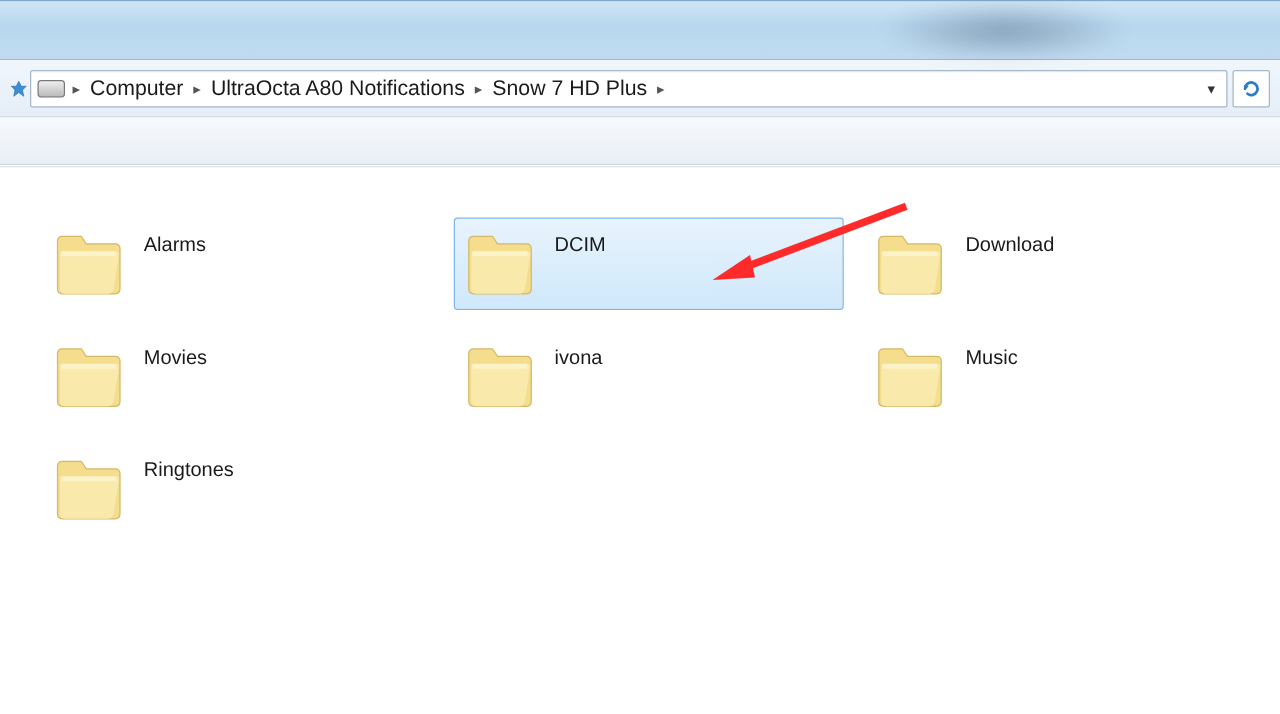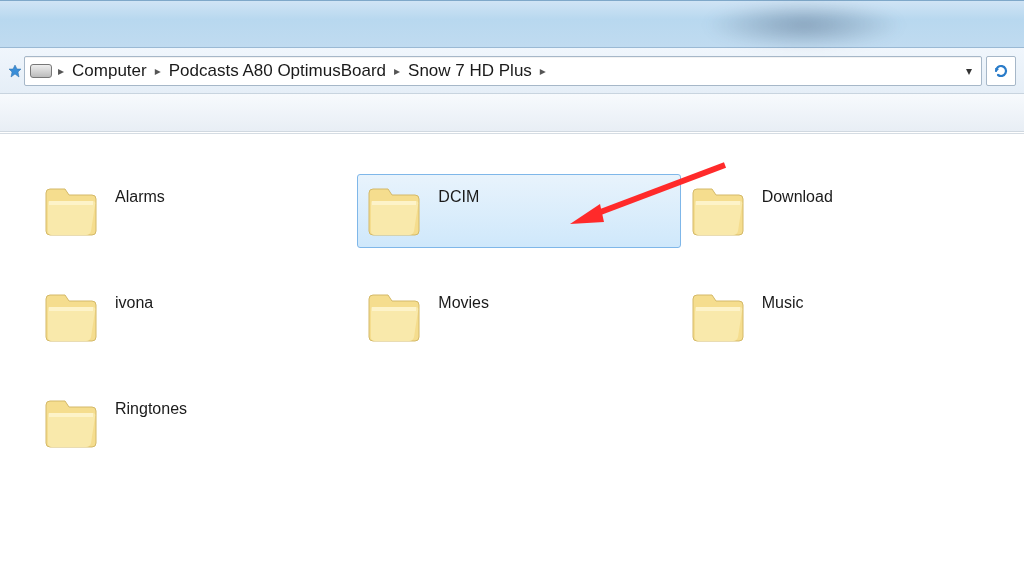--- a/index.html
+++ b/index.html
@@ -108,20 +108,21 @@
       background: #fff;
       padding: 40px 20px 20px 34px;
       height: calc(571px - 48px - 46px - 38px - 2px);
       position: relative;
     }
     .folder-grid {
       display: grid;
       grid-template-columns: repeat(3, 1fr);
       column-gap: 0;
       row-gap: 32px;
+      gap: 16px;
     }
     .folder-item {
       display: flex;
       align-items: flex-start;
       gap: 14px;
       cursor: pointer;
       padding: 6px;
       border: 1px solid transparent;
       border-radius: 3px;
       height: 74px;
@@ -161,21 +162,21 @@
   <span class="fav-icon">
     <svg width="14" height="14" viewBox="0 0 14 14">
         <polygon points="7,1 9,5 13,5 10,8 11,13 7,10 3,13 4,8 1,5 5,5" fill="#3a8ed8" stroke="#2a6ca8" stroke-width="0.5"></polygon>
       </svg>
   </span>
   <div class="address-container">
     <span class="drive-icon"></span>
     <span class="bc-sep">▸</span>
     <span class="bc-item">Computer</span>
     <span class="bc-sep">▸</span>
-    <span class="bc-item">Podcasts A80 OptimusBoard</span>
+    <span class="bc-item">UltraOcta A80 Notifications</span>
     <span class="bc-sep">▸</span>
     <span class="bc-item">Snow 7 HD Plus</span>
     <span class="bc-sep">▸</span>
     <span class="addr-dropdown">▾</span>
   </div>
   <div class="refresh-btn">
     <svg width="18" height="18" viewBox="0 0 18 18">
       <path d="M4 9 a5 5 0 1 1 2 4" fill="none" stroke="#2a7cc9" stroke-width="2.2" stroke-linecap="round"></path>
       <polygon points="3,6 7,7 4,10" fill="#2a7cc9"></polygon>
     </svg>
@@ -213,30 +214,30 @@
     </svg>
     <div class="folder-label">Download</div>
   </div>
 
   <div class="folder-item">
     <svg class="folder-icon" viewBox="0 0 60 58">
       <path d="M5 14 L5 50 Q5 54 9 54 L51 54 Q55 54 55 50 L55 18 Q55 14 51 14 L28 14 L24 8 L9 8 Q5 8 5 12 Z" fill="#f5dd8e" stroke="#d4b968" stroke-width="1"></path>
       <path d="M8 20 L52 20 Q55 20 54 24 L50 50 Q49 54 45 54 L11 54 Q7 54 7 50 L7 22 Q7 20 8 20 Z" fill="#f9e9ab"></path>
       <path d="M8 20 L52 20 L52 24 L8 24 Z" fill="#fff7d6" opacity="0.7"></path>
     </svg>
+    <div class="folder-label">Movies</div>
+  </div>
+
+  <div class="folder-item">
+    <svg class="folder-icon" viewBox="0 0 60 58">
+      <path d="M5 14 L5 50 Q5 54 9 54 L51 54 Q55 54 55 50 L55 18 Q55 14 51 14 L28 14 L24 8 L9 8 Q5 8 5 12 Z" fill="#f5dd8e" stroke="#d4b968" stroke-width="1"></path>
+      <path d="M8 20 L52 20 Q55 20 54 24 L50 50 Q49 54 45 54 L11 54 Q7 54 7 50 L7 22 Q7 20 8 20 Z" fill="#f9e9ab"></path>
+      <path d="M8 20 L52 20 L52 24 L8 24 Z" fill="#fff7d6" opacity="0.7"></path>
+    </svg>
     <div class="folder-label">ivona</div>
-  </div>
-
-  <div class="folder-item">
-    <svg class="folder-icon" viewBox="0 0 60 58">
-      <path d="M5 14 L5 50 Q5 54 9 54 L51 54 Q55 54 55 50 L55 18 Q55 14 51 14 L28 14 L24 8 L9 8 Q5 8 5 12 Z" fill="#f5dd8e" stroke="#d4b968" stroke-width="1"></path>
-      <path d="M8 20 L52 20 Q55 20 54 24 L50 50 Q49 54 45 54 L11 54 Q7 54 7 50 L7 22 Q7 20 8 20 Z" fill="#f9e9ab"></path>
-      <path d="M8 20 L52 20 L52 24 L8 24 Z" fill="#fff7d6" opacity="0.7"></path>
-    </svg>
-    <div class="folder-label">Movies</div>
   </div>
 
   <div class="folder-item">
     <svg class="folder-icon" viewBox="0 0 60 58">
       <path d="M5 14 L5 50 Q5 54 9 54 L51 54 Q55 54 55 50 L55 18 Q55 14 51 14 L28 14 L24 8 L9 8 Q5 8 5 12 Z" fill="#f5dd8e" stroke="#d4b968" stroke-width="1"></path>
       <path d="M8 20 L52 20 Q55 20 54 24 L50 50 Q49 54 45 54 L11 54 Q7 54 7 50 L7 22 Q7 20 8 20 Z" fill="#f9e9ab"></path>
       <path d="M8 20 L52 20 L52 24 L8 24 Z" fill="#fff7d6" opacity="0.7"></path>
     </svg>
     <div class="folder-label">Music</div>
   </div>

